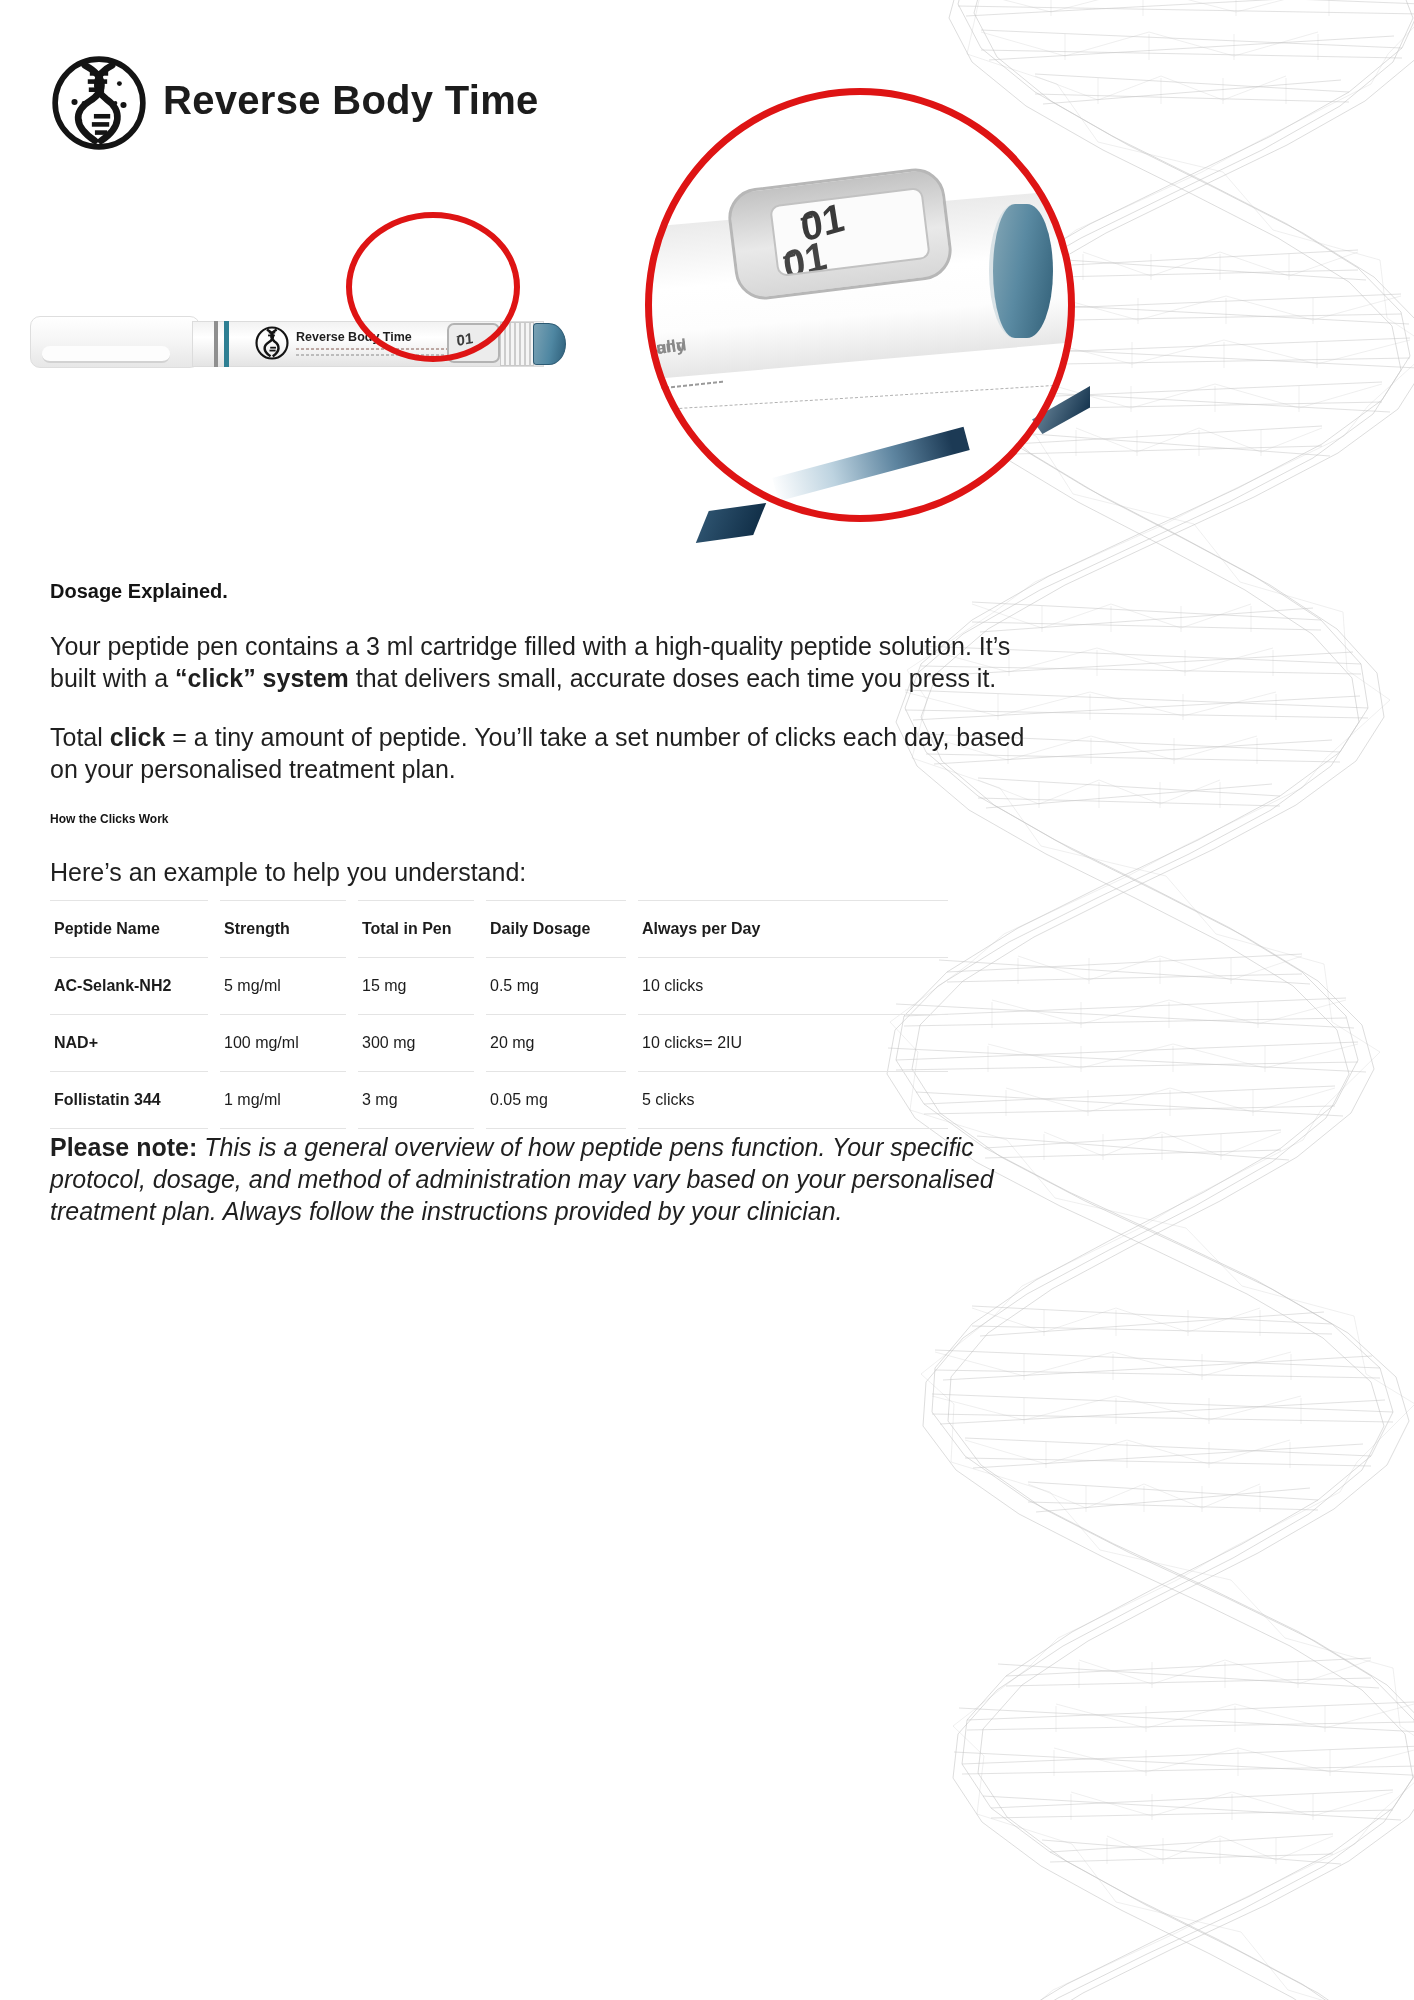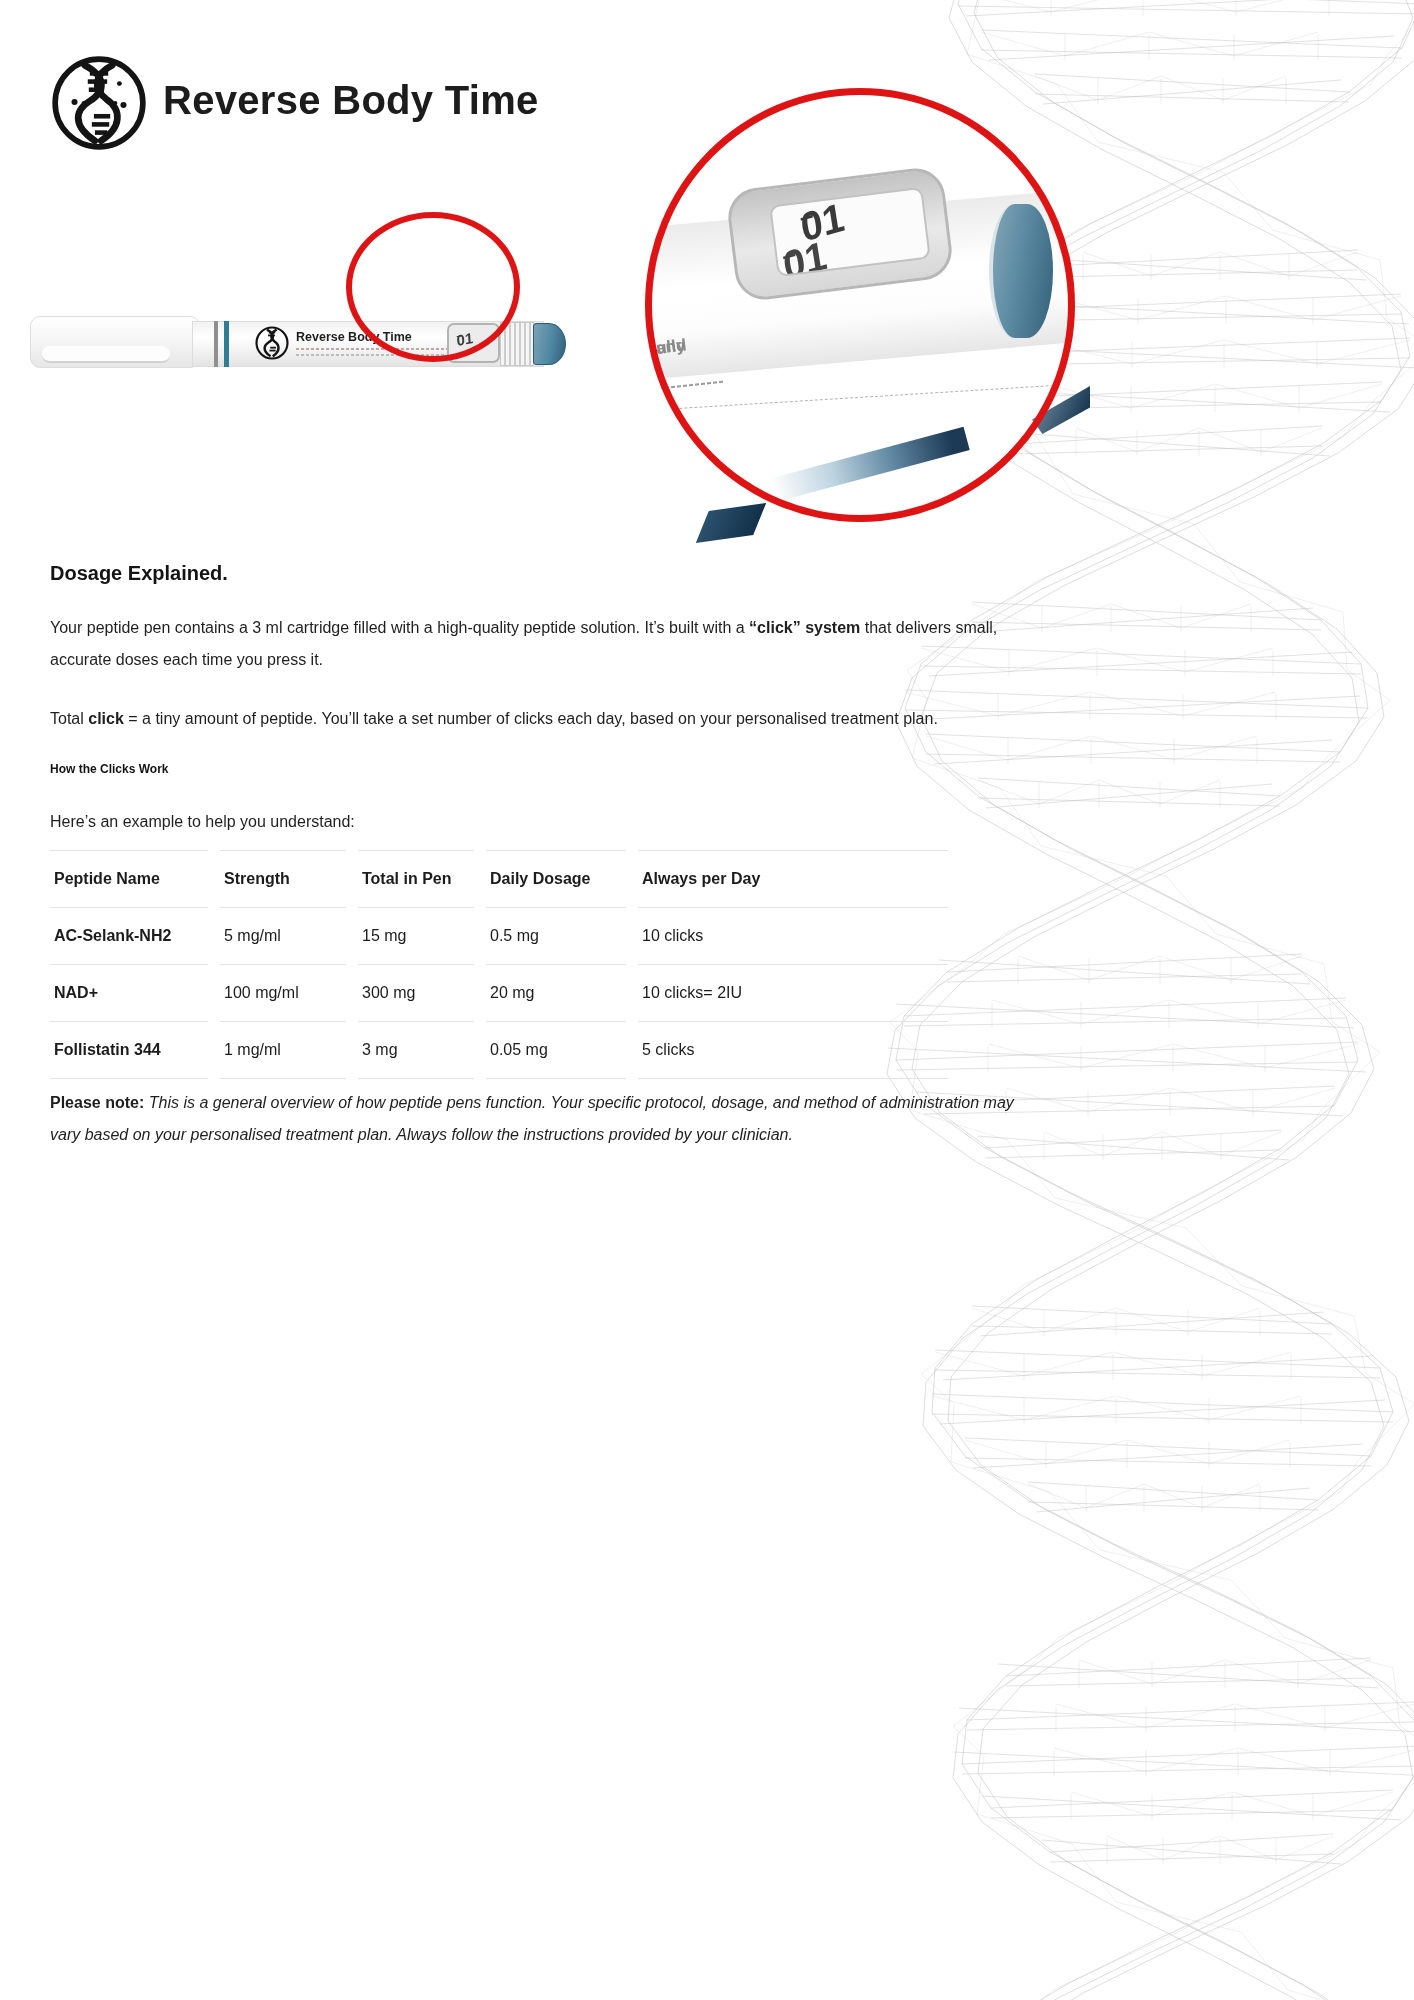--- a/index.html
+++ b/index.html
@@ -79,24 +79,24 @@
   .needle-stripe{position:absolute;left:772px;top:452px;width:198px;height:24px;z-index:3;
     transform:rotate(-15deg);
     background:linear-gradient(90deg,rgba(216,230,240,.08) 0%,#bdd3e0 30%,#5e85a0 62%,#1c3a55 92%);}
   .needle-frag-a{position:absolute;left:702px;top:508px;width:58px;height:30px;z-index:3;
     transform:rotate(-8deg) skewX(-30deg);
     background:linear-gradient(90deg,#2c516d 0%,#123049 100%);}
   .needle-frag-b{position:absolute;left:1032px;top:386px;width:58px;height:48px;z-index:3;
     clip-path:polygon(0 70%,100% 0,100% 45%,18% 100%);
     background:linear-gradient(115deg,#7c98ab 0%,#16354f 85%);}
   
-  .content{position:absolute;left:50px;top:562px;width:995px;z-index:5;}
+  .content{position:absolute;left:50px;top:580px;width:995px;z-index:5;}
   .content h2{font-size:20px;font-weight:bold;margin:0 0 27px;color:#141414;}
   .content h3{font-size:12px;font-weight:bold;margin:0 0 30px;color:#141414;}
-  .content p{font-size:16px;line-height:32px;margin:8px 0 27px;}
+  .content p{font-size:25px;line-height:32px;margin:2px 0 27px;}
   .content p.intro{margin-bottom:12px;}
   table{border-collapse:separate;border-spacing:12px 0;margin:12px 0 0 -12px;}
   th,td{text-align:left;font-size:16px;padding:19px 4px;border-bottom:1px solid #e4e4e4;
     white-space:nowrap;color:#1c1c1c;}
   thead th{border-top:1px solid #e4e4e4;font-weight:bold;}
   tbody td:first-child{font-weight:bold;}
   .note{font-size:19px;line-height:31px;margin-top:44px;}
   .note .note-label{font-weight:bold;font-style:normal;}
   .note .note-text{font-style:italic;}
   .dna-glyph{stroke:#141414;fill:none;}

